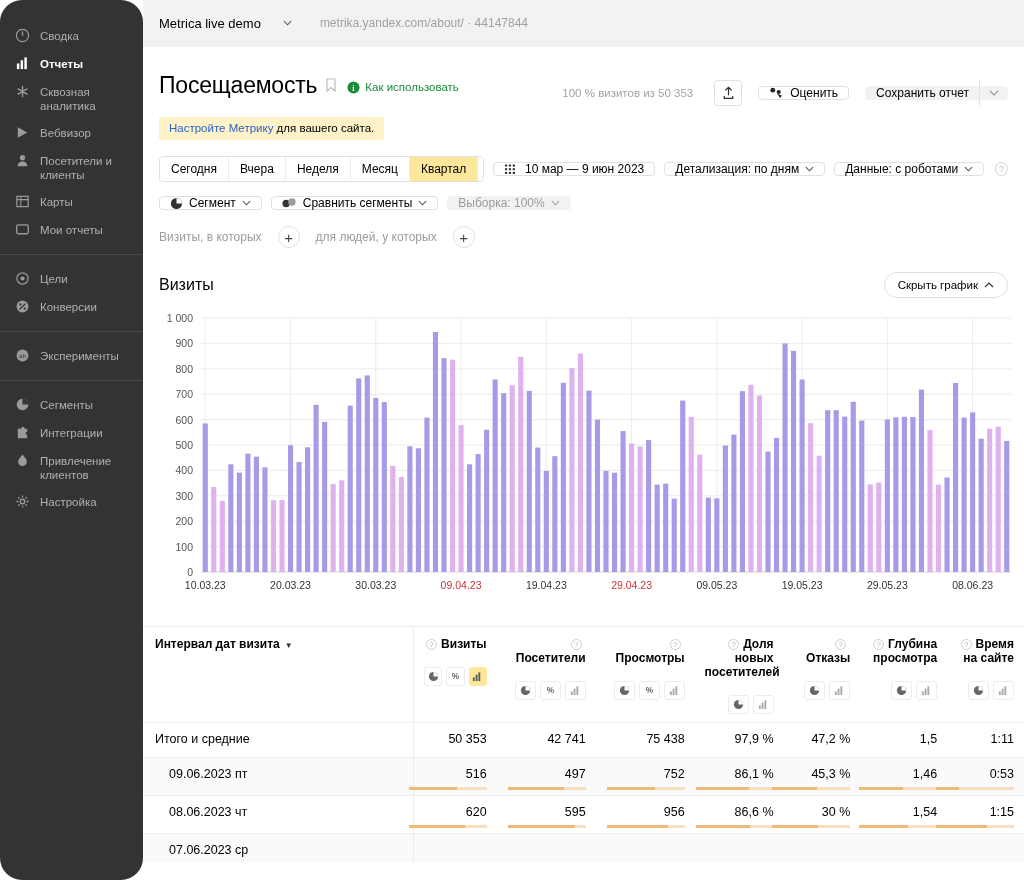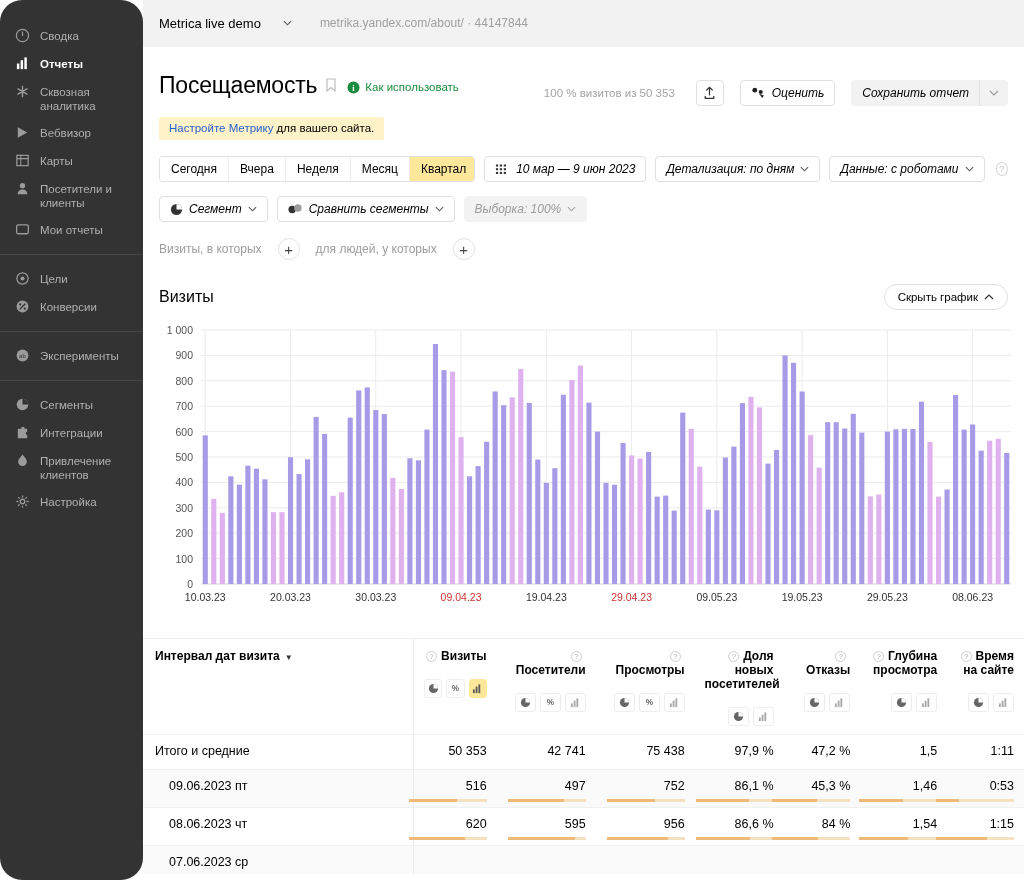--- a/index.html
+++ b/index.html
@@ -52,23 +52,23 @@
   .bookmark-ico { margin-left: 9px; margin-top: 3px; cursor: pointer; }
   .howto { display: flex; align-items: center; gap: 5px; margin-left: 11px; margin-top: 4px; cursor: pointer; }
   .howto-label { font-size: 11.5px; color: #1a8c3e; }
   .title-right { margin-left: auto; display: flex; align-items: center; gap: 16px; margin-top: 16px;}
   .visits-note { font-size: 11.5px; color: #a3a3a3; margin-right: 5px;}
   .icon-btn {
     width: 28px; height: 26px; border: 1px solid #e0e0e0; border-radius: 4px;
     background: #fff; display: flex; align-items: center; justify-content: center; cursor: pointer;
   }
   .btn {
-    height: 26px; border: 1px solid #e0e0e0; border-radius: 4px; background: #fff;
+    height: 14px; border: 1px solid #e0e0e0; border-radius: 4px; background: #fff;
     display: flex; align-items: center; gap: 6px; padding: 0 10px;
-    font-size: 12px; color: #000; cursor: pointer; white-space: nowrap; font-style: italic;
+    font-size: 12px; color: #000; cursor: pointer; white-space: nowrap;
   }
   .btn-grey { background: #f2f2f2; border: 1px solid #f2f2f2; }
   .btn-grey.split { padding-right: 0; }
   .split-arrow {
     width: 28px; height: 26px; display: flex; align-items: center; justify-content: center;
     border-left: 1px solid #e3e3e3;
   }
 
   .notice {
     margin-top: 11px; background: #fdf2c8; display: inline-block;
@@ -192,34 +192,34 @@
       <span class="ico">
           <svg width="15" height="15" viewBox="0 0 16 16">
             <path d="M3 2.5 L13 8 L3 13.5 Z" fill="#9b9b9b"></path>
           </svg>
         </span>
       <span class="nav-label">Вебвизор</span>
     </div>
     <div class="nav-item">
       <span class="ico">
           <svg width="15" height="15" viewBox="0 0 16 16">
+            <circle cx="8" cy="5" r="2.8" fill="#9b9b9b"></circle>
+            <path d="M2.8 14c0-3 2.3-5 5.2-5s5.2 2 5.2 5z" fill="#9b9b9b"></path>
+          </svg>
+        </span>
+      <span class="nav-label">Посетители и клиенты</span>
+    </div>
+    <div class="nav-item">
+      <span class="ico">
+          <svg width="15" height="15" viewBox="0 0 16 16">
             <rect x="2" y="2.5" width="12" height="11" fill="none" stroke="#9b9b9b" stroke-width="1.3"></rect>
             <path d="M6.2 2.5v11M2 6h12" stroke="#9b9b9b" stroke-width="1.1"></path>
           </svg>
         </span>
       <span class="nav-label">Карты</span>
-    </div>
-    <div class="nav-item">
-      <span class="ico">
-          <svg width="15" height="15" viewBox="0 0 16 16">
-            <circle cx="8" cy="5" r="2.8" fill="#9b9b9b"></circle>
-            <path d="M2.8 14c0-3 2.3-5 5.2-5s5.2 2 5.2 5z" fill="#9b9b9b"></path>
-          </svg>
-        </span>
-      <span class="nav-label">Посетители и клиенты</span>
     </div>
     <div class="nav-item">
       <span class="ico">
           <svg width="15" height="15" viewBox="0 0 16 16">
             <rect x="1.8" y="3" width="12.4" height="9.5" rx="1.6" fill="none" stroke="#9b9b9b" stroke-width="1.4"></rect>
           </svg>
         </span>
       <span class="nav-label">Мои отчеты</span>
     </div>
 
@@ -898,21 +898,21 @@
               <td>
                 <div class="cellwrap">
                   <span>86,6 %</span>
                   <div class="bar-mini">
                     <i style="width: 70%;"></i>
                   </div>
                 </div>
               </td>
               <td>
                 <div class="cellwrap">
-                  <span>84 %</span>
+                  <span>30 %</span>
                   <div class="bar-mini">
                     <i style="width: 58%;"></i>
                   </div>
                 </div>
               </td>
               <td>
                 <div class="cellwrap">
                   <span>1,54</span>
                   <div class="bar-mini">
                     <i style="width: 62%;"></i>

